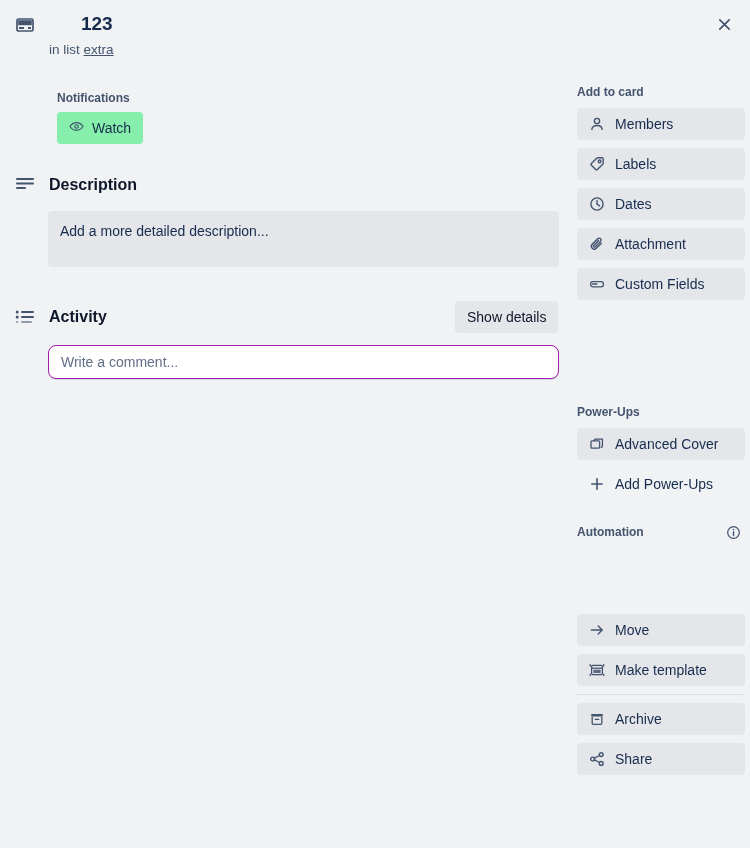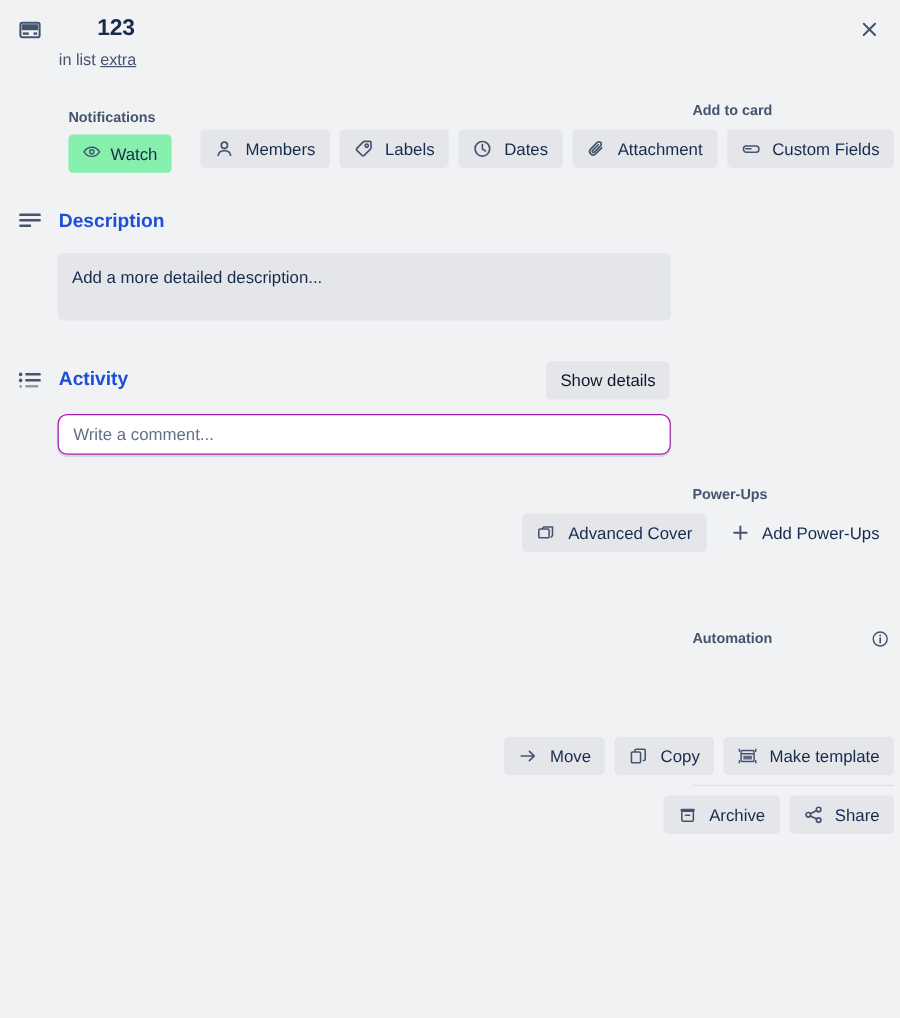--- a/index.html
+++ b/index.html
@@ -47,21 +47,21 @@
     background: #86efac; border: none; border-radius: 4px;
     font-size: 14px; font-weight: 500; color: #172b4d;
     font-family: "Liberation Sans", sans-serif; cursor: pointer;
   }
 
   
   .section-icon {
     position: absolute; width: 22px; height: 22px; color: #44546f;
   }
   .section-title {
-    position: absolute; font-size: 16px; font-weight: 600; color: #1d4ed8;
+    position: absolute; font-size: 16px; font-weight: 600; color: #0f172a;
     line-height: 22px;
     text-align: center;
   }
 
   
   .desc-icon { left: 14px; top: 173px; }
   .desc-title { left: 49px; top: 174px; }
   .desc-box {
     position: absolute; left: 48px; top: 211px; width: 511px; height: 56px;
     background: #e4e6ea; border-radius: 4px; cursor: pointer;
@@ -100,21 +100,21 @@
     background: #e4e6ea; border: none; border-radius: 4px;
     font-size: 14px; font-weight: 500; color: #172b4d;
     font-family: "Liberation Sans", sans-serif;
     cursor: pointer; text-align: left;
   }
   .side-btn.plain { background: transparent; }
   .side-btn .ico { width: 16px; height: 16px; flex: 0 0 16px; color: #44546f; display: block; }
   .side-btn .lbl { white-space: nowrap; }
   .side-divider { height: 1px; background: #dcdfe4; width: 168px; }
 
-  .grp { display: flex; flex-direction: row; gap: 8px; justify-content: flex-end; }
+  .grp { display: flex; flex-direction: column; gap: 8px; }
   .info-icon {
     position: absolute; right: 0; top: -4px; width: 24px; height: 24px;
     display: flex; align-items: center; justify-content: center;
     color: #44546f; cursor: pointer; border-radius: 4px;
   }
   .heading-row { position: relative; width: 168px; height: 16px; }
 </style>
 </head>
 <body>
 
@@ -273,29 +273,20 @@
         <button class="side-btn">
           <span class="ico">
             <svg viewBox="0 0 16 16" width="16" height="16" fill="none" stroke="currentColor" stroke-width="1.4" stroke-linecap="round" stroke-linejoin="round">
               <path d="M2.4 8h10.8M9.2 4.1 13.2 8l-4 3.9"></path>
             </svg>
           </span>
           <span class="lbl">Move</span>
         </button>
         <button class="side-btn">
           <span class="ico">
-            <svg viewBox="0 0 16 16" width="16" height="16" fill="none" stroke="currentColor" stroke-width="1.3">
-              <rect x="2.2" y="4.6" width="7.6" height="9" rx="1"></rect>
-              <path d="M5.1 4.6V3.4a1 1 0 0 1 1-1h6.6a1 1 0 0 1 1 1v7.4a1 1 0 0 1-1 1h-1.1"></path>
-            </svg>
-          </span>
-          <span class="lbl">Copy</span>
-        </button>
-        <button class="side-btn">
-          <span class="ico">
             <svg viewBox="0 0 16 16" width="16" height="16" fill="none" stroke="currentColor" stroke-width="1.25">
               <rect x="2.6" y="3.4" width="10.8" height="9.2" rx="1"></rect>
               <path d="M2.6 6.2h10.8"></path>
               <rect x="4.4" y="7.8" width="7.2" height="3.2" rx="0.5" fill="currentColor" stroke="none" opacity="0.85"></rect>
               <path d="M1.2 2.4v1.6M1.2 12v1.6M14.8 2.4v1.6M14.8 12v1.6" stroke-linecap="round"></path>
             </svg>
           </span>
           <span class="lbl">Make template</span>
         </button>
       </div>

